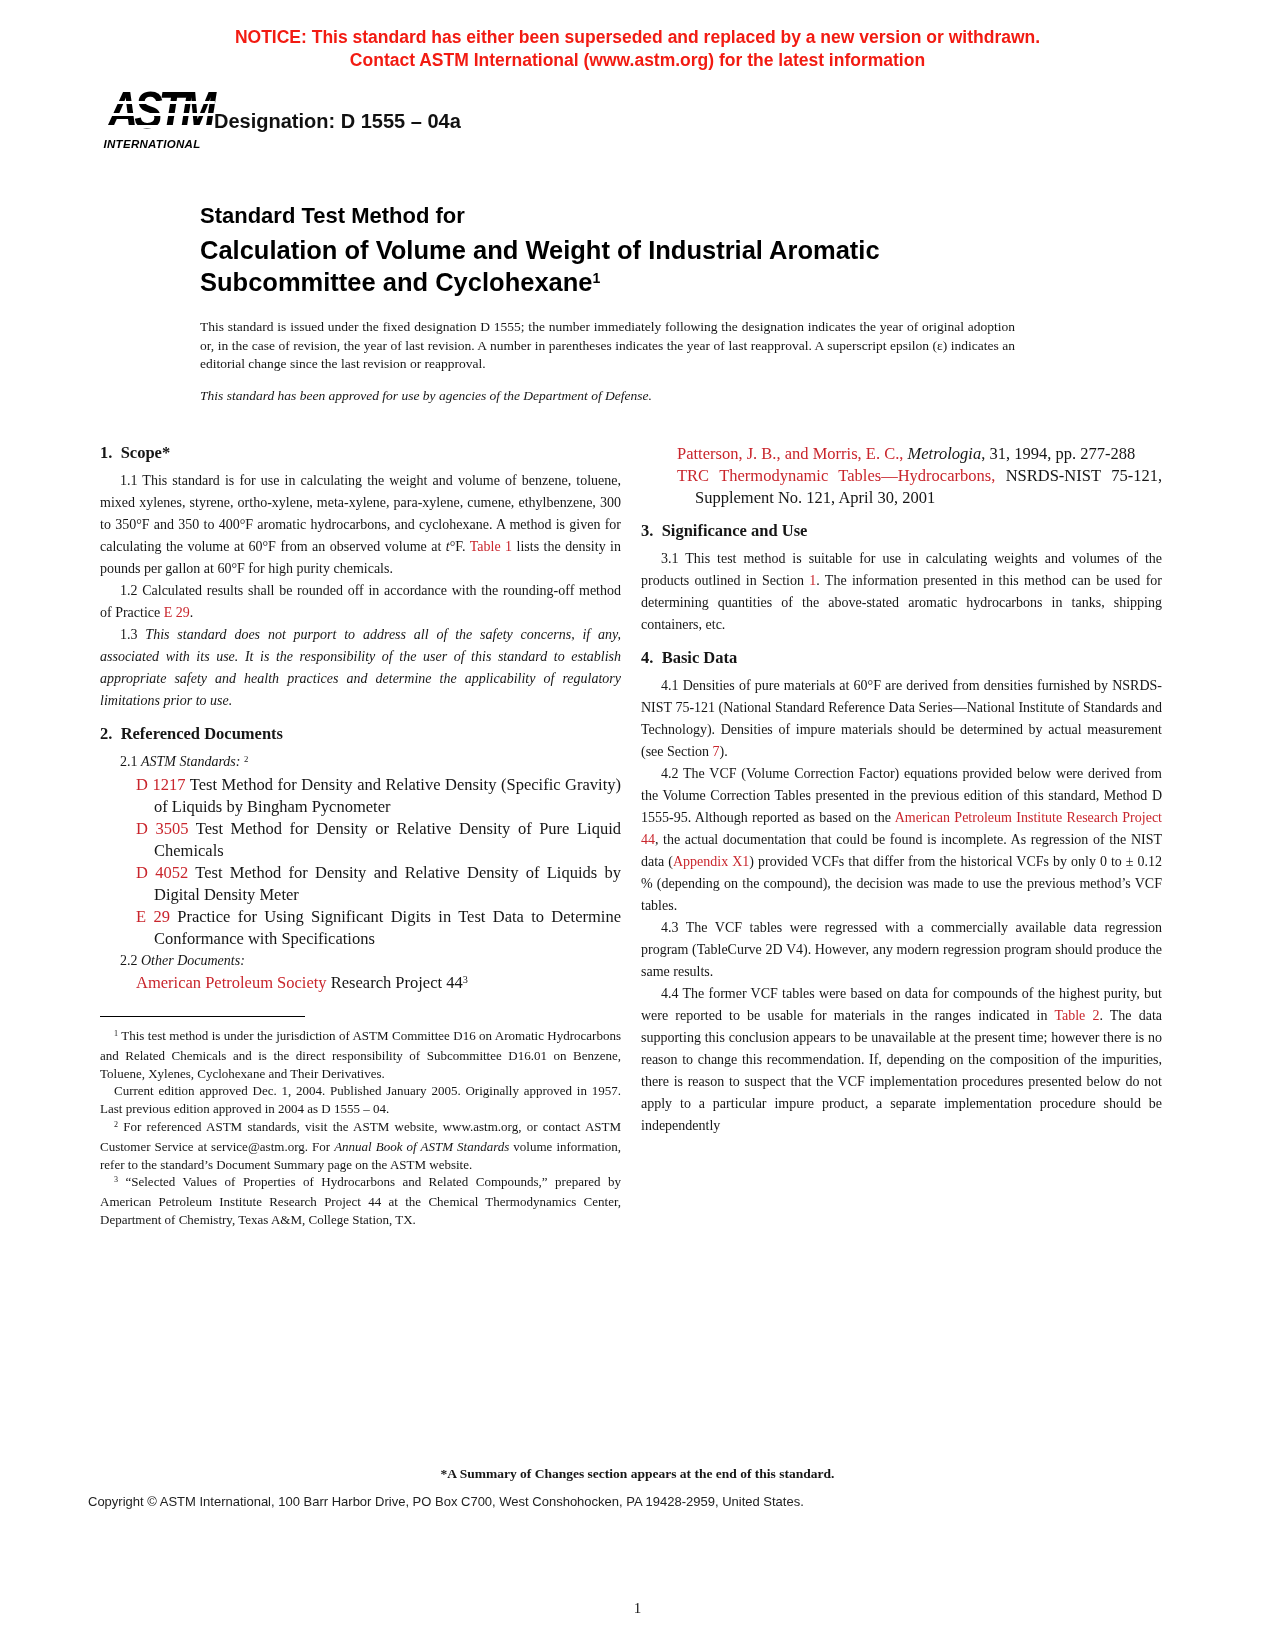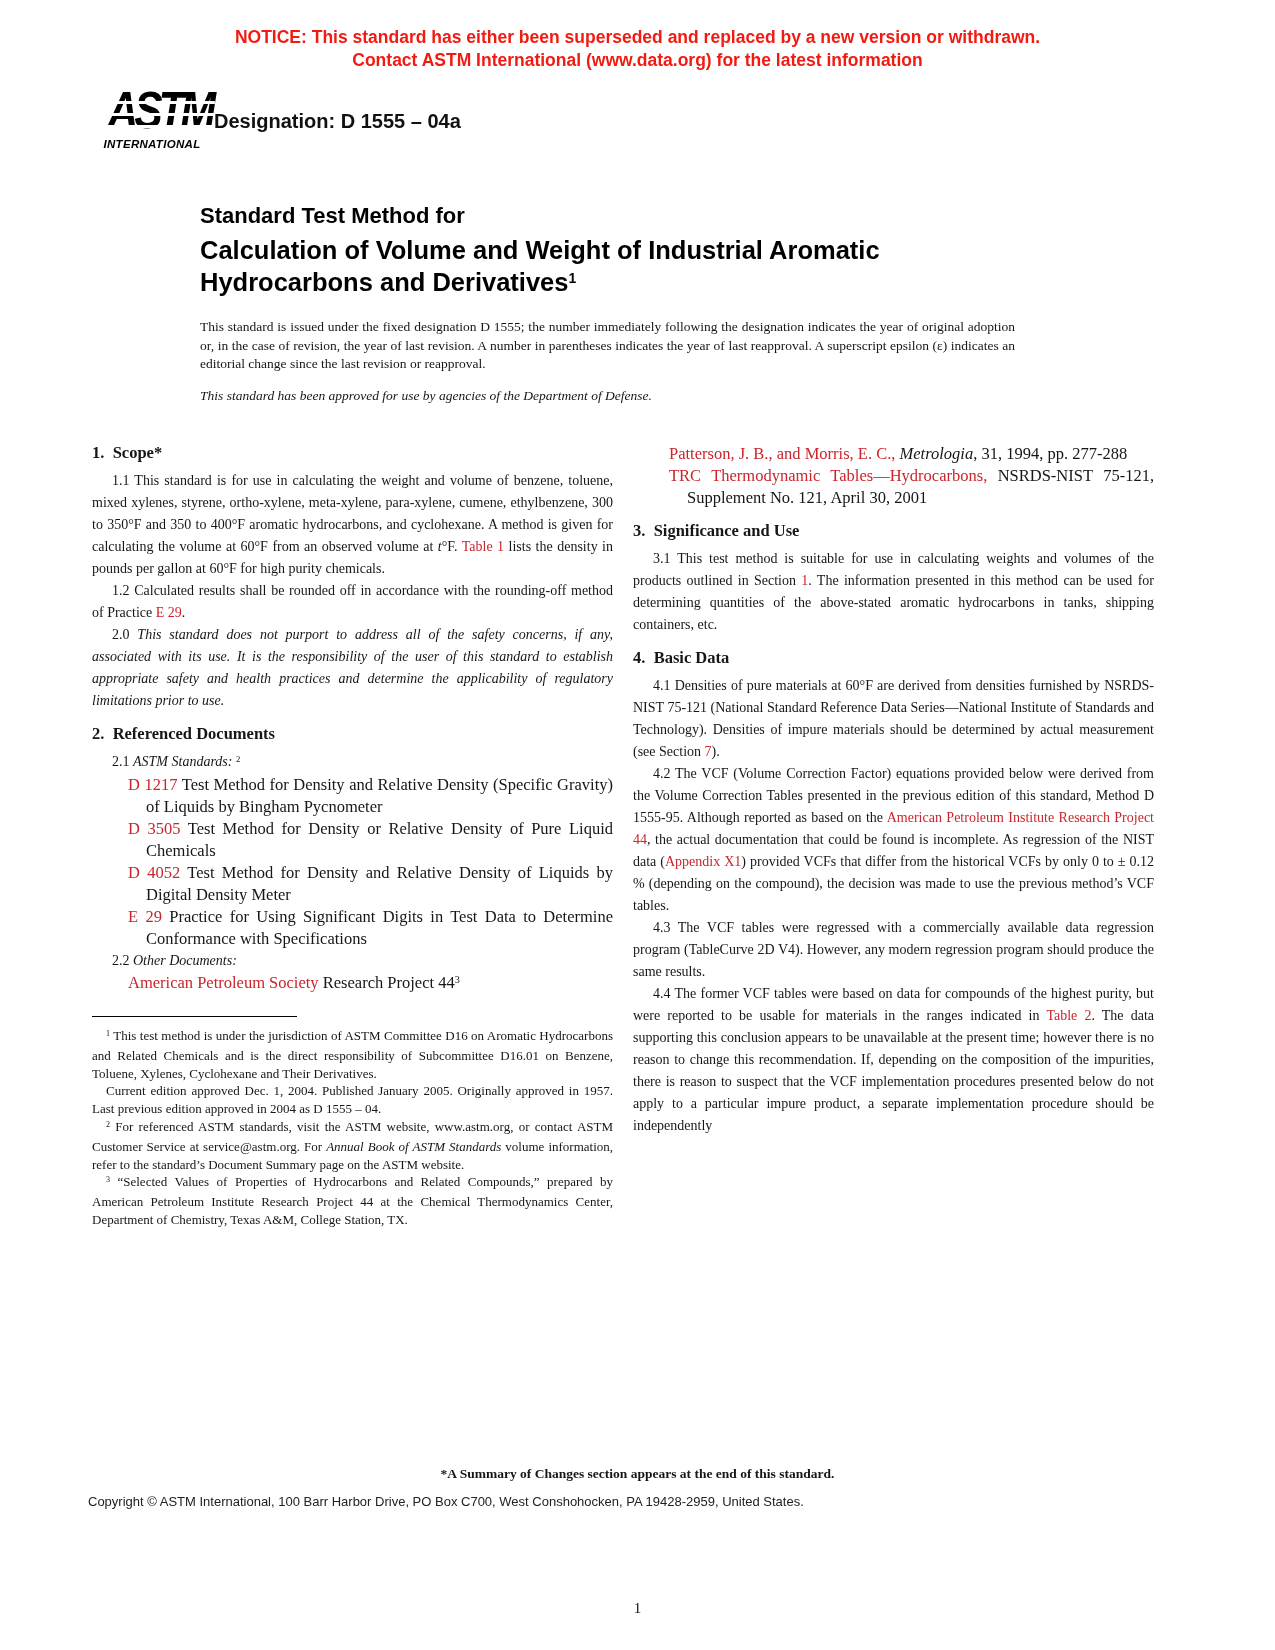--- a/index.html
+++ b/index.html
@@ -40,21 +40,21 @@
   .title .t1 { font-size:22px; margin-bottom:5px; }
   .title .t2 { font-size:25.5px; line-height:1.26; }
   .tsup { font-size:0.55em; position:relative; top:-0.55em; }
   
   .issuance {
     position:absolute; left:200px; top:318px; width:815px;
     font-size:13.5px; line-height:1.38; text-align:justify;
   }
   .dod { position:absolute; left:200px; top:388px; width:815px; font-style:italic; font-size:13.5px; }
   
-  .columns { position:absolute; left:92px; top:443px; width:1062px; display:flex; gap:20px; }
+  .columns { position:absolute; left:100px; top:443px; width:1062px; display:flex; gap:20px; }
   .col { flex:1 1 0; min-width:0; }
   .sec { font-size:16.5px; font-weight:bold; margin:12px 0 7px; }
   .sec.first { margin-top:0; }
   .body { font-size:14px; line-height:22px; text-align:justify; }
   .body.ind { text-indent:20px; }
   .ref { font-size:16.5px; line-height:22px; text-align:justify; margin-left:38px; text-indent:-18px;padding-left:16px; }
   .fn-rule { width:205px; border-top:1.5px solid #000; margin:20px 0 10px; }
   .fn { font-size:13px; line-height:17.8px; text-align:justify; text-indent:14px; }
   .i { font-style:italic; }
   .link { color:var(--link-red,#c9252c); }
@@ -67,46 +67,46 @@
   }
   .pagenum { position:absolute; left:0; right:0; top:1600px; text-align:center; font-size:15px; }
 </style>
 </head>
 <body>
 
 <div class="page">
 
   <div class="notice">
     <div>NOTICE: This standard has either been superseded and replaced by a new version or withdrawn.</div>
-    <div>Contact ASTM International (www.data.org) for the latest information</div>
+    <div>Contact ASTM International (www.astm.org) for the latest information</div>
   </div>
 
   <div class="logo">
     <div class="logo-astm">ASTM</div>
     <div class="logo-intl">INTERNATIONAL</div>
   </div>
 
   <div class="designation">Designation: D 1555 – 04a</div>
 
   <div class="title">
     <div class="t1">Standard Test Method for</div>
     <div class="t2">Calculation of Volume and Weight of Industrial Aromatic</div>
-    <div class="t2"><span>Hydrocarbons and Derivatives</span><span class="tsup">1</span></div>
+    <div class="t2"><span>Subcommittee and Cyclohexane</span><span class="tsup">1</span></div>
   </div>
 
   <p class="issuance">This standard is issued under the fixed designation D 1555; the number immediately following the designation indicates the year of original adoption or, in the case of revision, the year of last revision. A number in parentheses indicates the year of last reapproval. A superscript epsilon (ε) indicates an editorial change since the last revision or reapproval.</p>
   <p class="dod">This standard has been approved for use by agencies of the Department of Defense.</p>
 
   <div class="columns">
 
     <div class="col">
       <h3 class="sec first">1.&nbsp; Scope*</h3>
       <p class="body ind"><span>1.1 This standard is for use in calculating the weight and volume of benzene, toluene, mixed xylenes, styrene, ortho-xylene, meta-xylene, para-xylene, cumene, ethylbenzene, 300 to 350°F and 350 to 400°F aromatic hydrocarbons, and cyclohexane. A method is given for calculating the volume at 60°F from an observed volume at </span><span class="i">t</span><span>°F. </span><span class="link">Table 1</span><span> lists the density in pounds per gallon at 60°F for high purity chemicals.</span></p>
       <p class="body ind"><span>1.2 Calculated results shall be rounded off in accordance with the rounding-off method of Practice </span><span class="link">E 29</span><span>.</span></p>
-      <p class="body ind"><span>2.0 </span><span class="i">This standard does not purport to address all of the safety concerns, if any, associated with its use. It is the responsibility of the user of this standard to establish appropriate safety and health practices and determine the applicability of regulatory limitations prior to use.</span></p>
+      <p class="body ind"><span>1.3 </span><span class="i">This standard does not purport to address all of the safety concerns, if any, associated with its use. It is the responsibility of the user of this standard to establish appropriate safety and health practices and determine the applicability of regulatory limitations prior to use.</span></p>
 
       <h3 class="sec">2.&nbsp; Referenced Documents</h3>
       <p class="body ind"><span>2.1 </span><span class="i">ASTM Standards: </span><span class="sup">2</span></p>
       <p class="ref"><span class="link">D 1217</span><span> Test Method for Density and Relative Density (Specific Gravity) of Liquids by Bingham Pycnometer</span></p>
       <p class="ref"><span class="link">D 3505</span><span> Test Method for Density or Relative Density of Pure Liquid Chemicals</span></p>
       <p class="ref"><span class="link">D 4052</span><span> Test Method for Density and Relative Density of Liquids by Digital Density Meter</span></p>
       <p class="ref"><span class="link">E 29</span><span> Practice for Using Significant Digits in Test Data to Determine Conformance with Specifications</span></p>
       <p class="body ind"><span>2.2 </span><span class="i">Other Documents:</span></p>
       <p class="ref"><span class="link">American Petroleum Society</span><span> Research Project 44</span><span class="sup">3</span></p>
 

